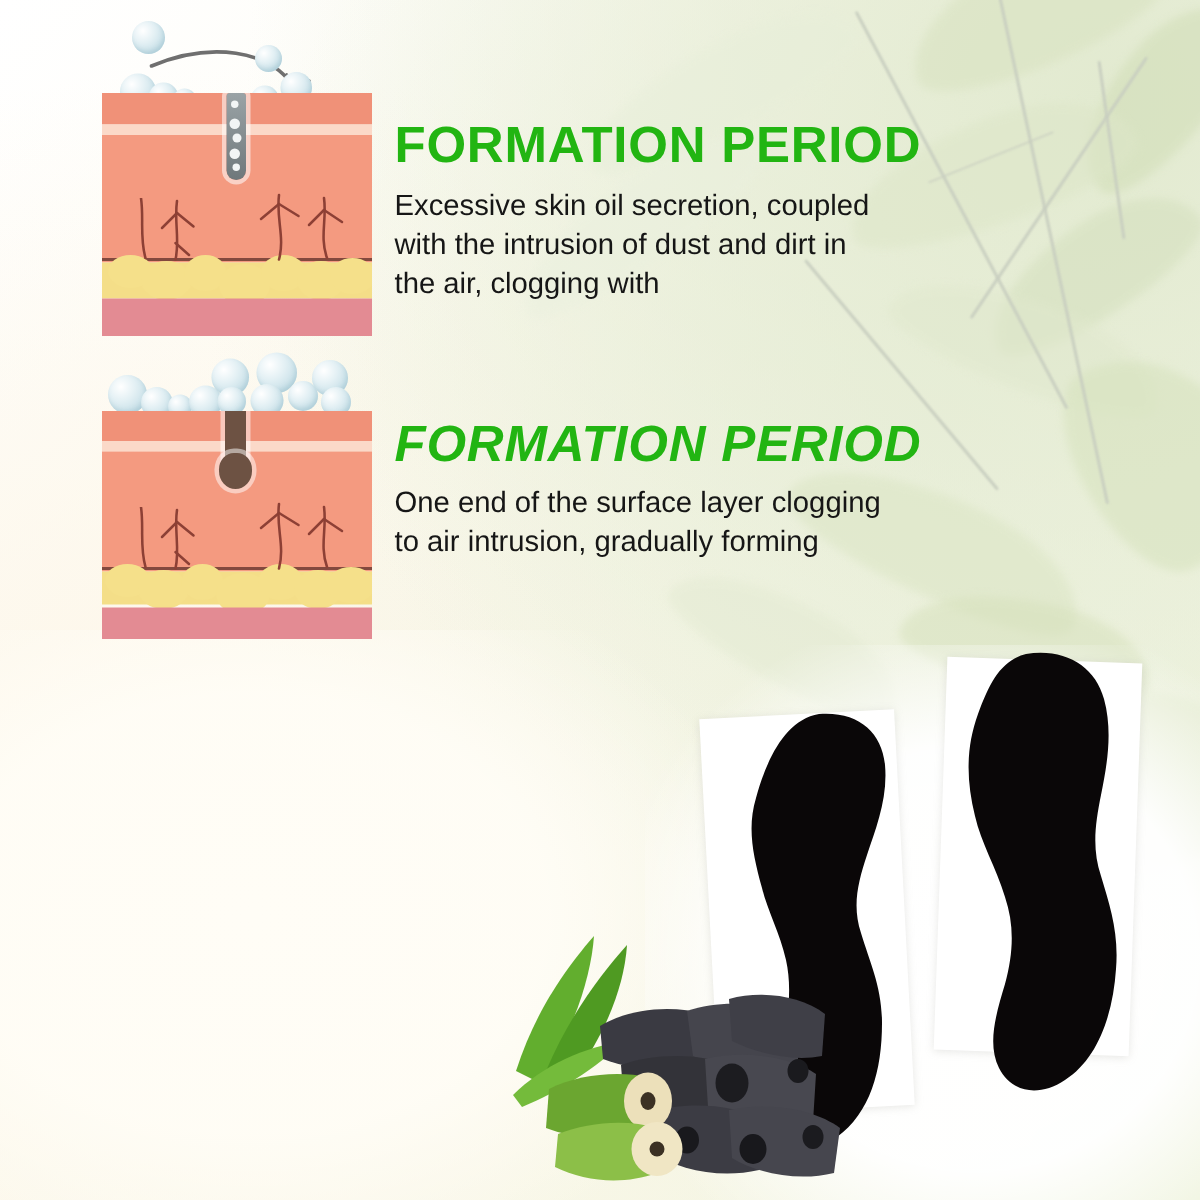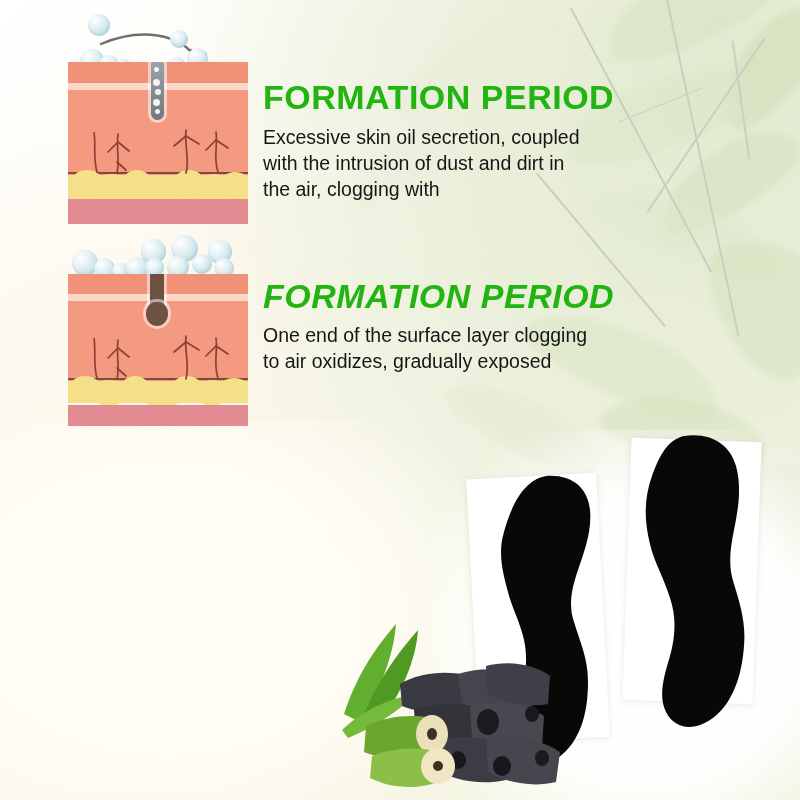--- a/index.html
+++ b/index.html
@@ -222,21 +222,21 @@
   <div class="body-text" style="left:263px;top:124px;">
     <span>Excessive skin oil secretion, coupled</span>
     <span>with the intrusion of dust and dirt in</span>
     <span>the air, clogging with</span>
   </div>
 
   <div class="heading" style="left:263px;top:277px;font-size:34px;font-style:italic;">FORMATION PERIOD</div>
 
   <div class="body-text" style="left:263px;top:322px;">
     <span>One end of the surface layer clogging</span>
-    <span>to air oxidizes, gradually exposed</span>
+    <span>to air intrusion, gradually forming</span>
   </div>
 
   <div class="paper" style="left:473px;top:476px;width:130px;height:264px;transform:rotate(-3deg);"></div>
   <div class="paper" style="left:627px;top:440px;width:130px;height:262px;transform:rotate(2deg);"></div>
 
   <svg class="strip" style="left:484px;top:470px;width:140px;height:302px;background:none;" viewBox="0 0 140 302" preserveAspectRatio="none">
     <path d="M62 6 C88 4 104 18 106 40 C108 62 100 82 94 100
              C88 118 84 134 90 152 C96 172 104 188 104 212
              C104 244 96 272 74 288 C58 300 42 298 34 284
              C26 270 30 250 36 230 C42 208 44 188 40 170

